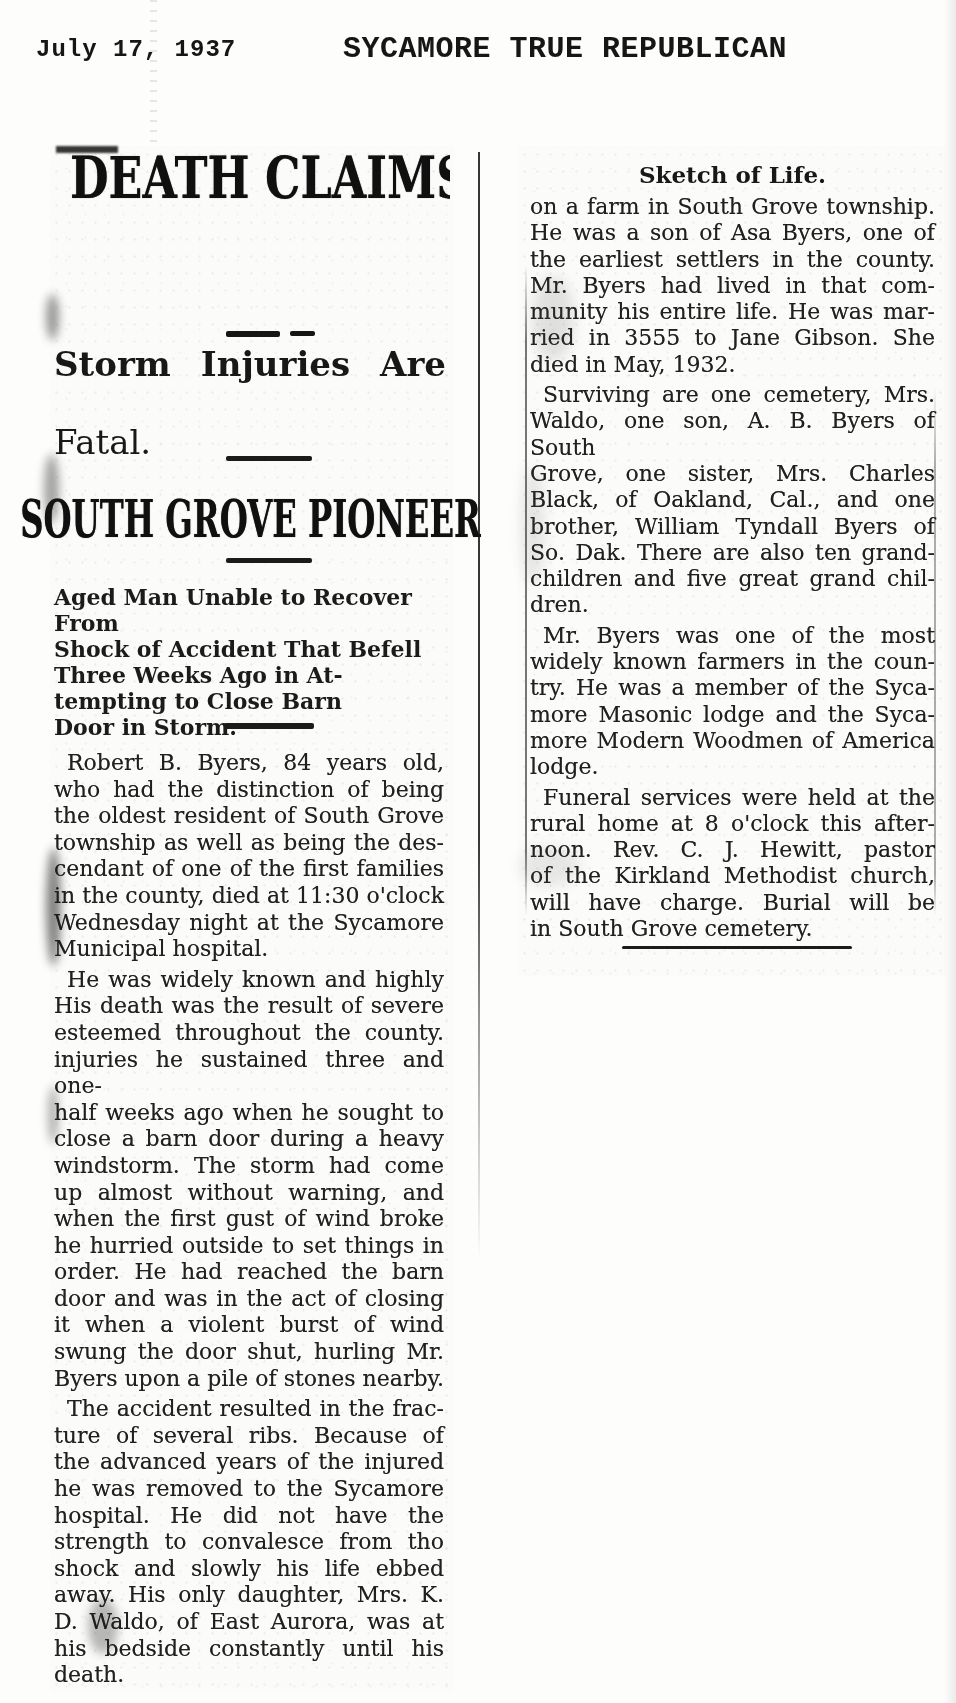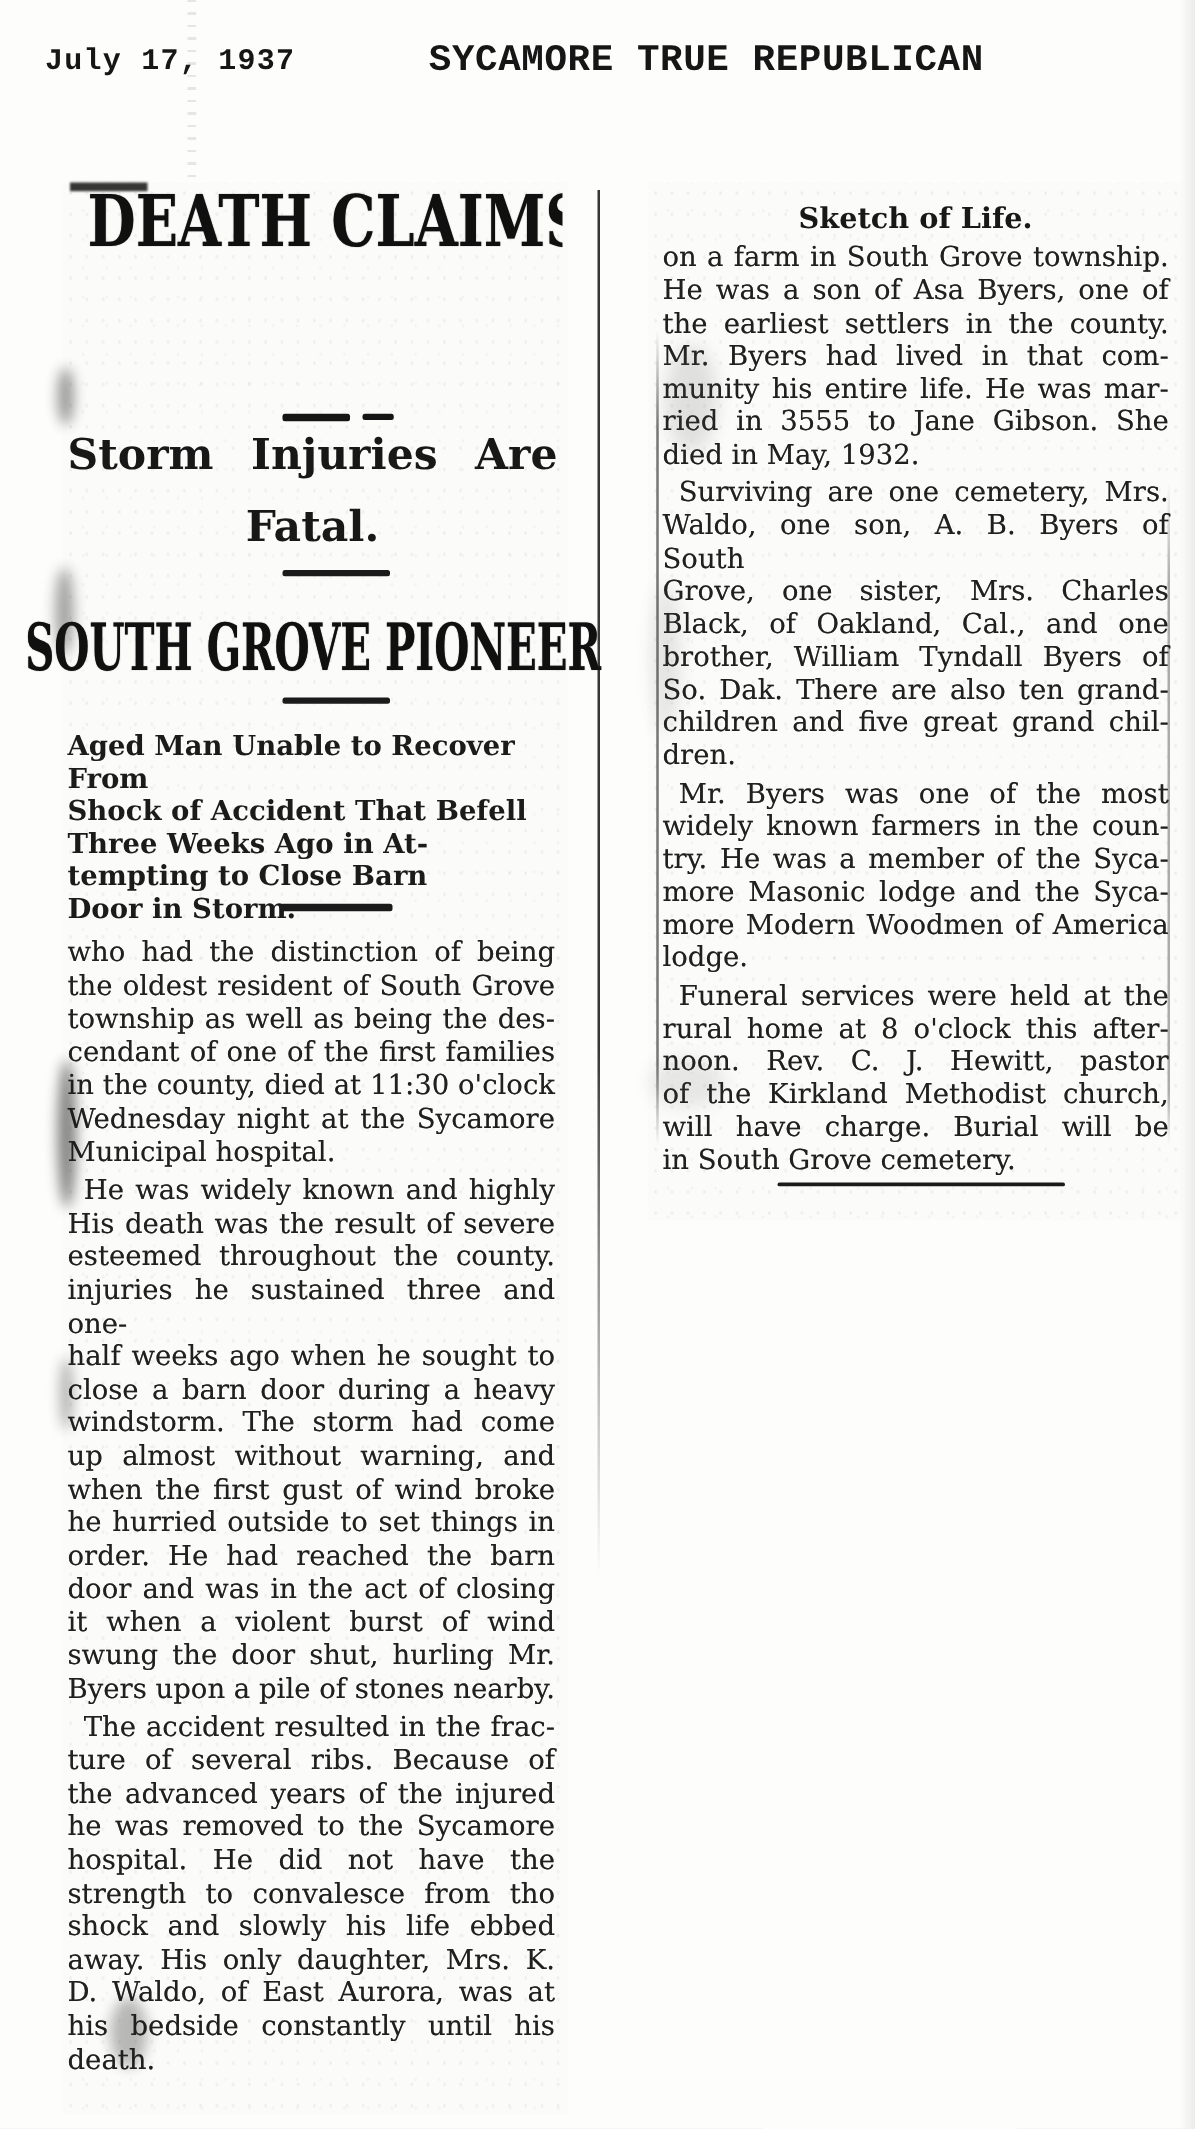--- a/index.html
+++ b/index.html
@@ -41,21 +41,21 @@
     font-size:57px;
     white-space:nowrap;
     color:#101010;
     text-shadow:0 0 1px rgba(0,0,0,.6);
   }
   .squish{display:inline-block;transform-origin:left top;}
   .subhead{
     font-weight:700;font-size:34px;color:#181818;
     text-align:justify;text-align-last:justify;
   }
-  .subhead2{font-weight:700;font-size:34px;color:#181818;text-align:center;}
+  .subhead2{font-weight:400;font-size:34px;color:#181818;margin-top:20px;}
   .crosshead{
     font-weight:700;font-size:52px;white-space:nowrap;color:#101010;
     text-shadow:0 0 1px rgba(0,0,0,.65);
   }
   .rule{position:absolute;background:#1b1b1b;border-radius:2px;}
   .deckline{
     text-align:left;font-weight:700;font-size:22px;line-height:26px;color:#1b1b1b;
   }
   .para{margin:0 0 4px 0;}
   .bline{
@@ -122,20 +122,21 @@
         <div class="deckline">Shock of Accident That Befell</div>
         <div class="deckline">Three Weeks Ago in At-</div>
         <div class="deckline">tempting to Close Barn</div>
         <div class="deckline">Door in Storm.</div>
       </div>
 
     <div class="rule" style="left:174px;top:577px;width:90px;height:6px;"></div>
 
     <div class="abs" id="leftbody" style="left:4px;top:604px;width:390px;">
         <div class="para">
+          <div class="bline first">Robert B. Byers, 84 years old,</div>
           <div class="bline">who had the distinction of being</div>
           <div class="bline">the oldest resident of South Grove</div>
           <div class="bline">township as well as being the des-</div>
           <div class="bline">cendant of one of the first families</div>
           <div class="bline">in the county, died at 11:30 o'clock</div>
           <div class="bline">Wednesday night at the Sycamore</div>
           <div class="bline last">Municipal hospital.</div>
         </div>
         <div class="para">
           <div class="bline first">He was widely known and highly</div>

